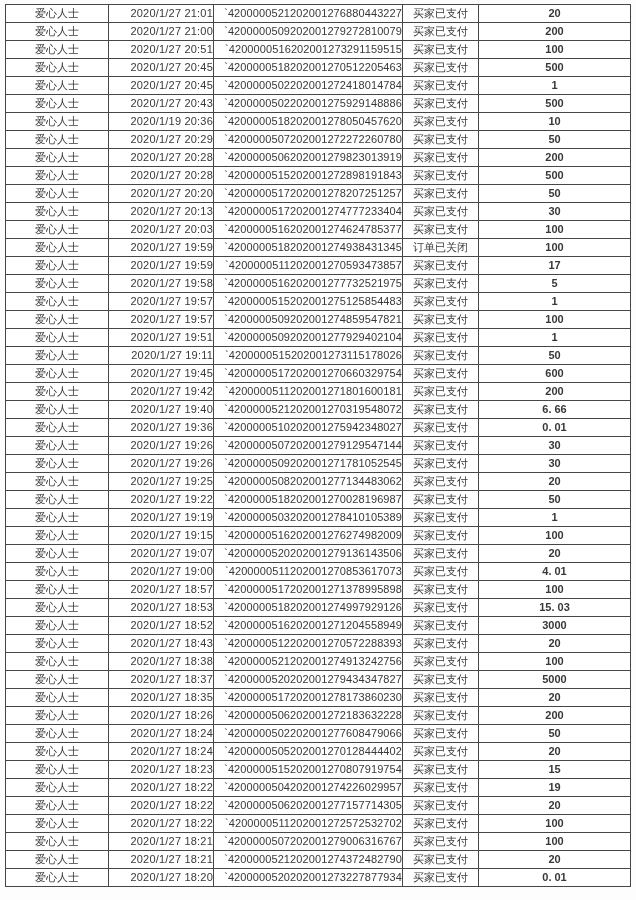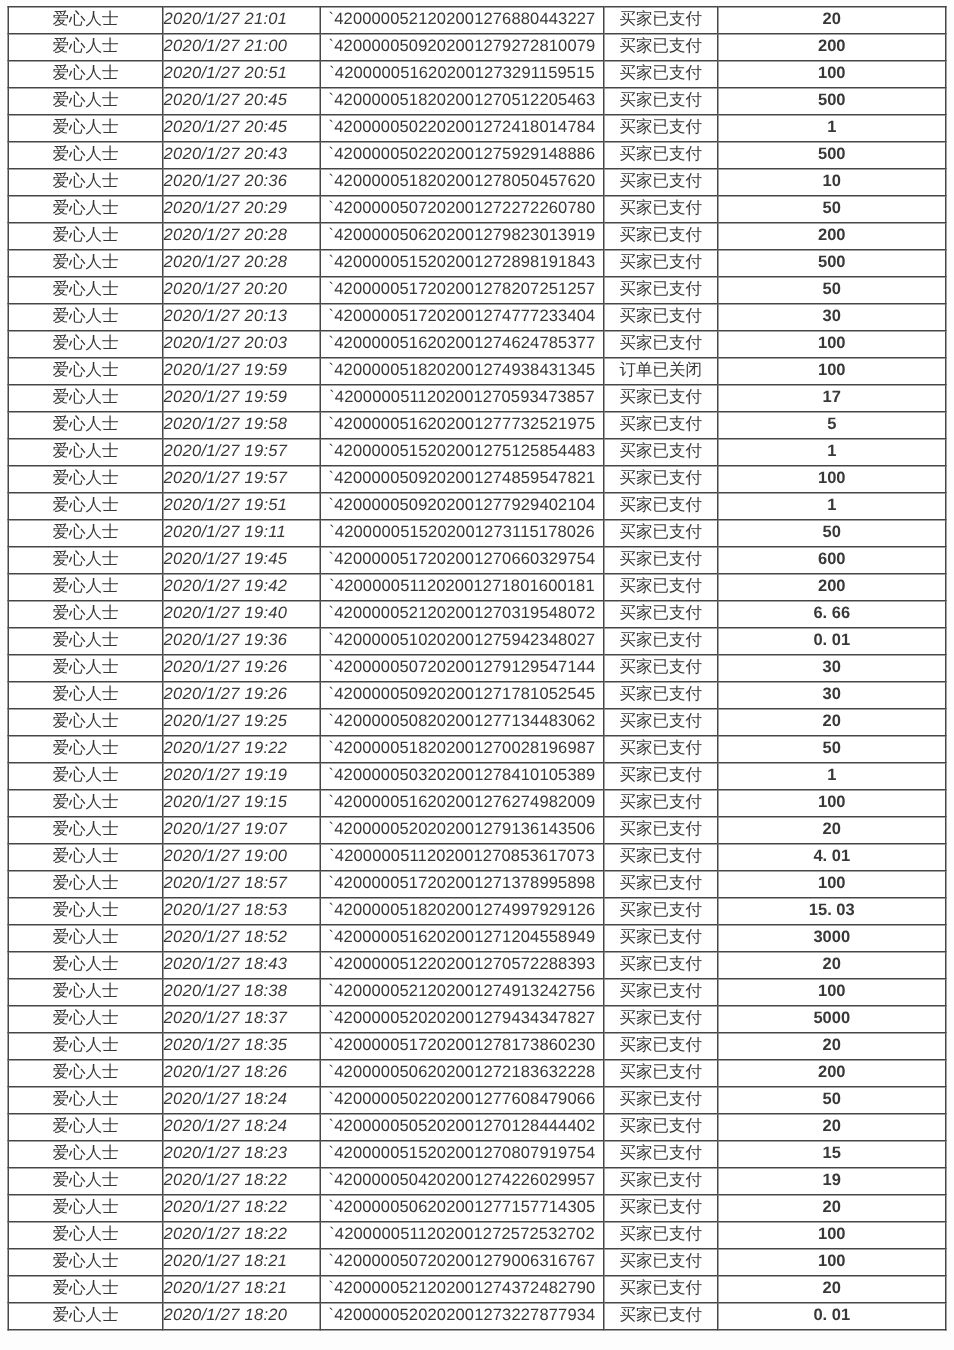--- a/index.html
+++ b/index.html
@@ -26,22 +26,22 @@
     border: 1px solid #464646;
     height: 17px;
     font-size: 11px;
     color: #383838;
     line-height: 17px;
     padding: 0;
     white-space: nowrap;
     overflow: hidden;
   }
   td.c-donor   { text-align: center; }
-  td.c-time    { text-align: left; letter-spacing: 0.2px; font-style: italic; }
-  td.c-order   { text-align: center; padding-left: 3px; letter-spacing: 0.1px; }
+  td.c-time    { text-align: right; letter-spacing: 0.2px; }
+  td.c-order   { text-align: right; padding-left: 3px; letter-spacing: 0.1px; }
   td.c-status  { text-align: center; padding-left: 4px; }
   td.c-amount  { text-align: center; font-weight: bold; }
 </style>
 </head>
 <body>
 
 <div class="sheet">
   <table class="records">
     <colgroup>
       <col style="width:103px">
@@ -88,21 +88,21 @@
         </tr>
         <tr>
           <td class="c-donor">爱心人士</td>
           <td class="c-time">2020/1/27 20:43</td>
           <td class="c-order">`4200000502202001275929148886</td>
           <td class="c-status">买家已支付</td>
           <td class="c-amount">500</td>
         </tr>
         <tr>
           <td class="c-donor">爱心人士</td>
-          <td class="c-time">2020/1/27 20:36</td>
+          <td class="c-time">2020/1/19 20:36</td>
           <td class="c-order">`4200000518202001278050457620</td>
           <td class="c-status">买家已支付</td>
           <td class="c-amount">10</td>
         </tr>
         <tr>
           <td class="c-donor">爱心人士</td>
           <td class="c-time">2020/1/27 20:29</td>
           <td class="c-order">`4200000507202001272272260780</td>
           <td class="c-status">买家已支付</td>
           <td class="c-amount">50</td>

